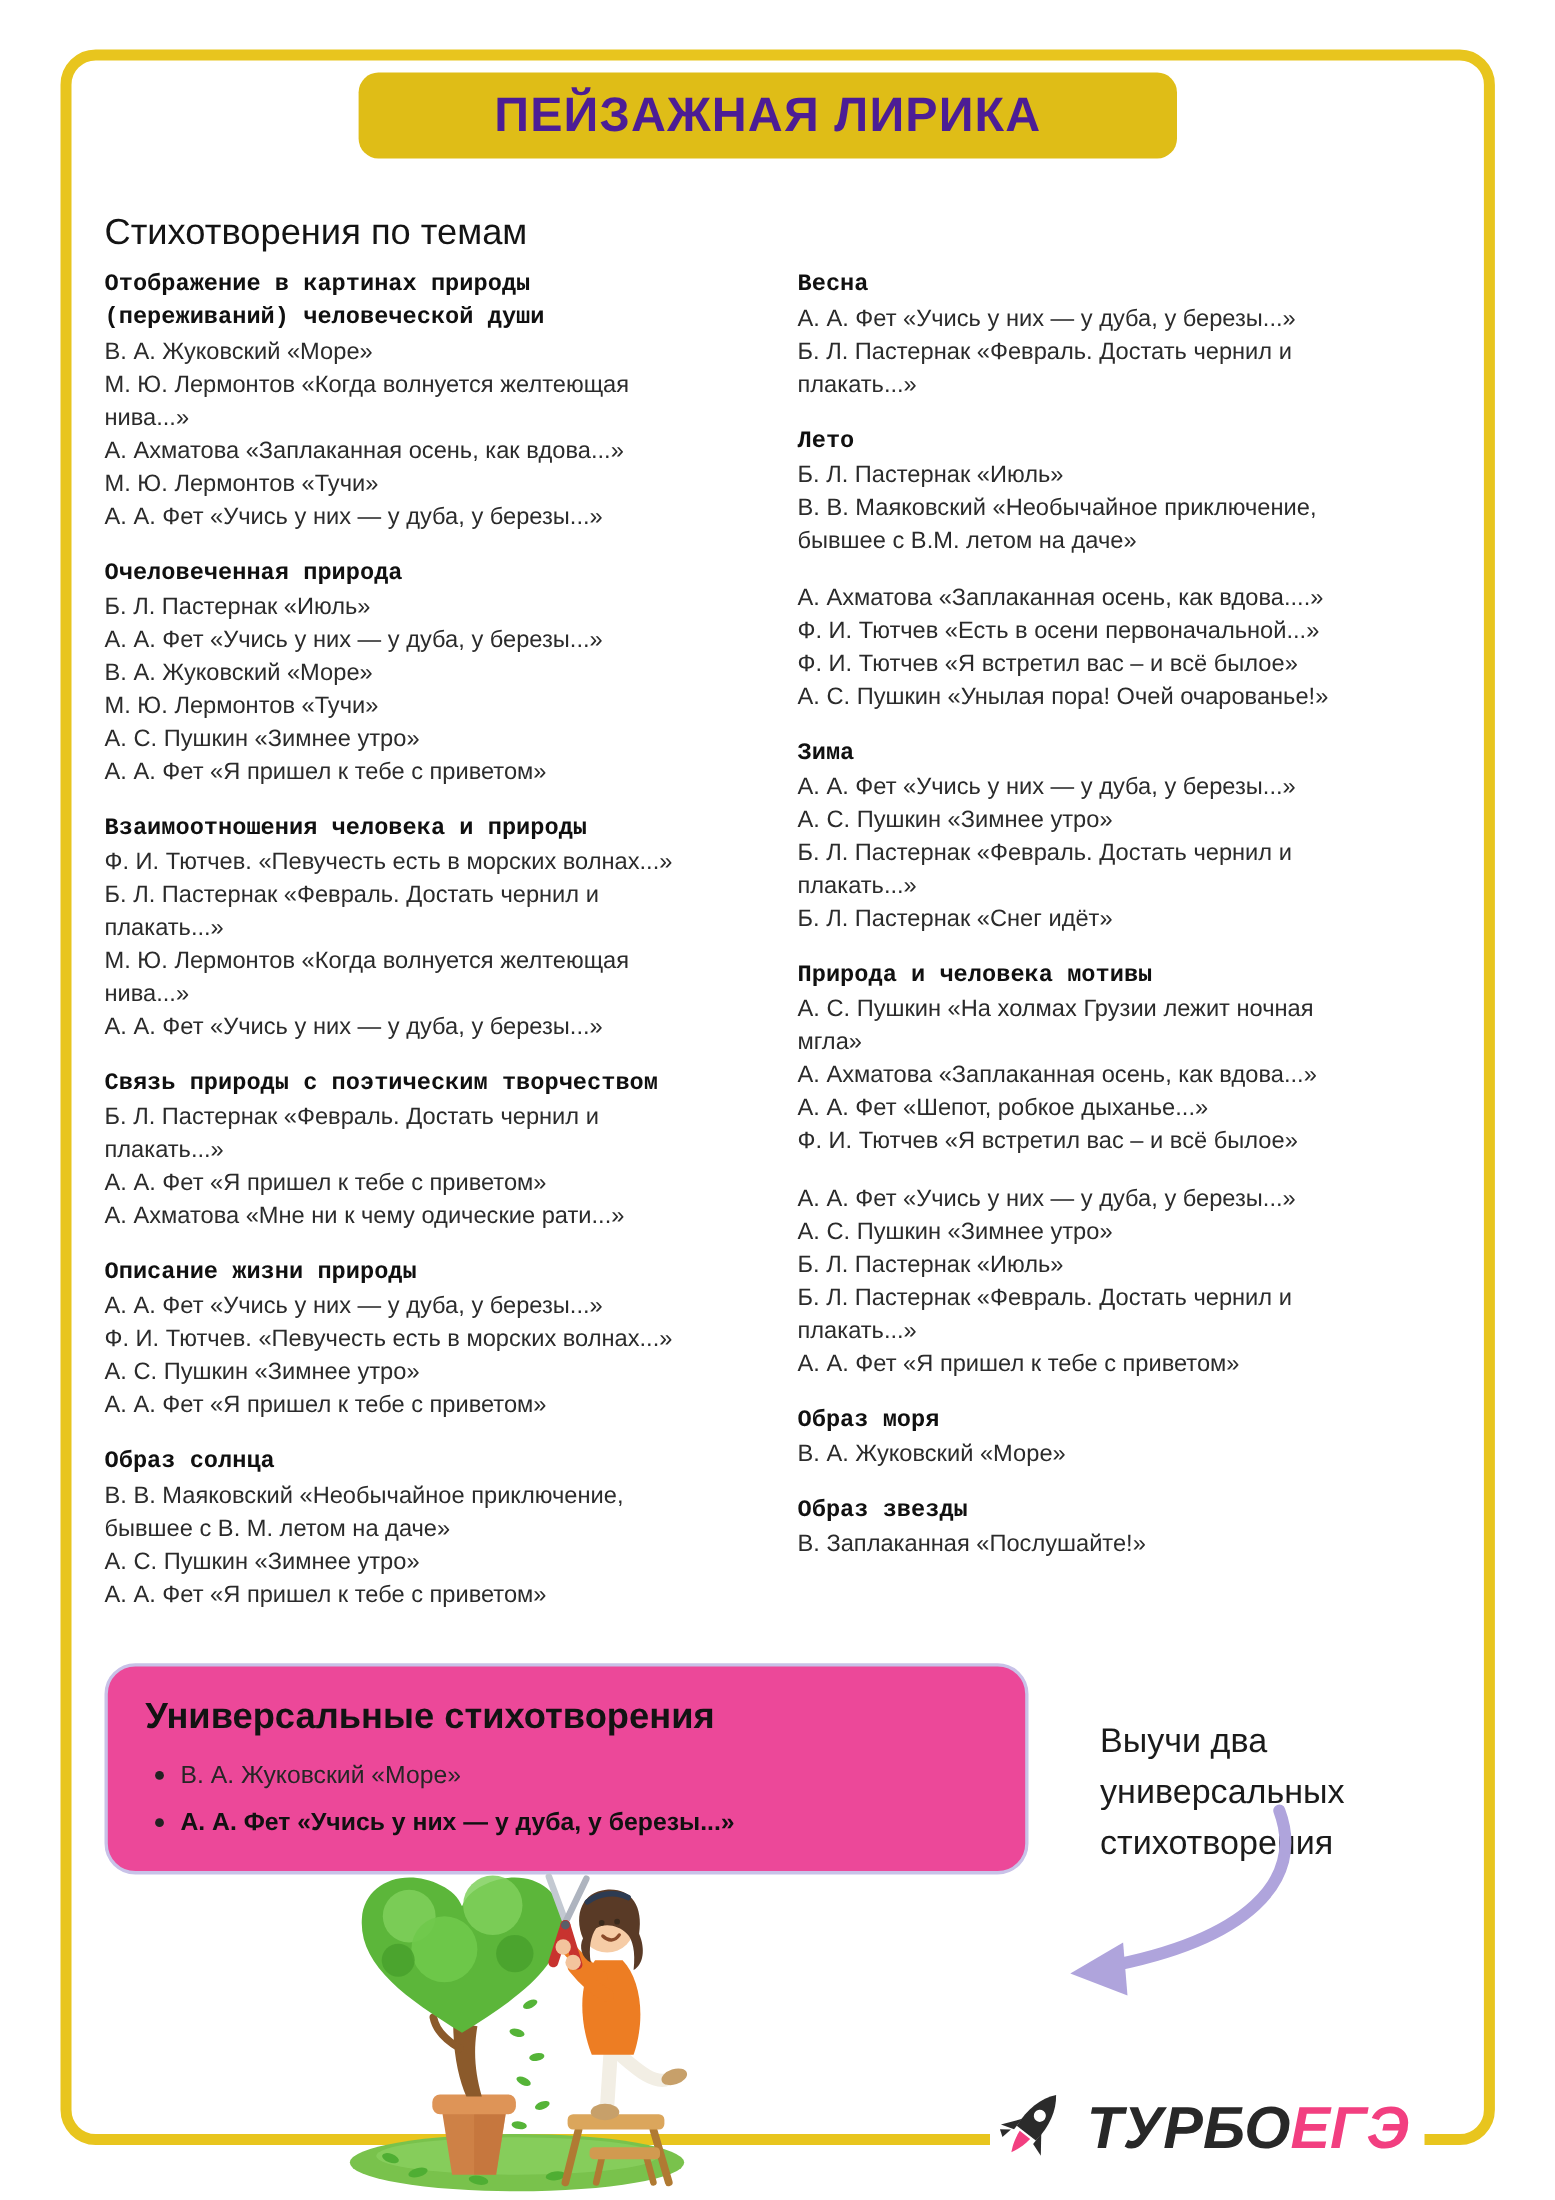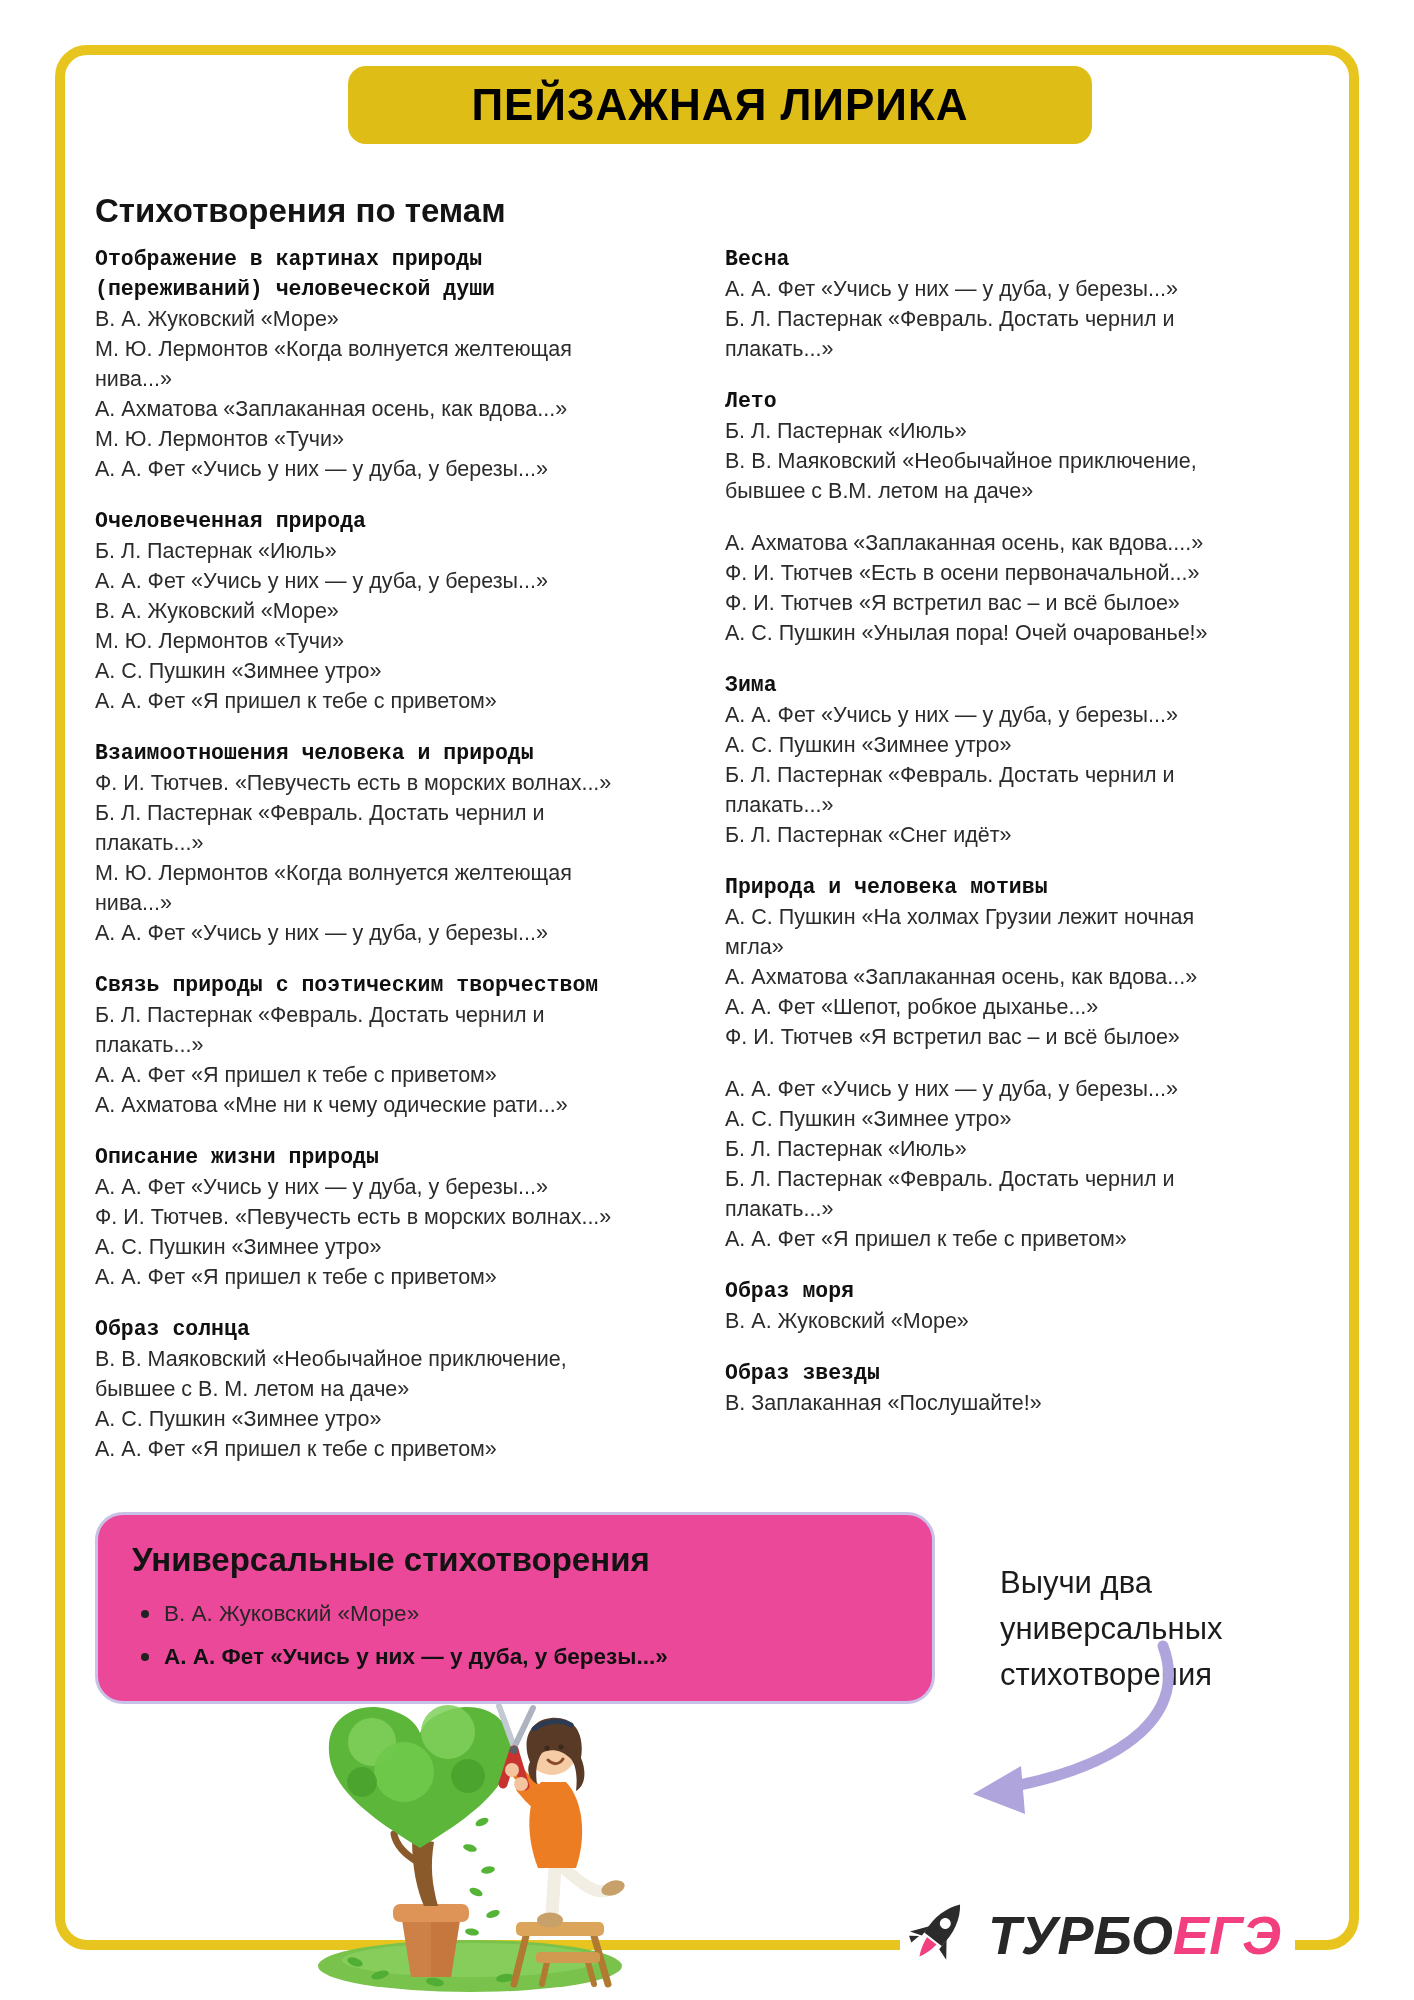--- a/index.html
+++ b/index.html
@@ -7,28 +7,28 @@
     position:relative; width:1414px; height:2000px; overflow:hidden;
     background:#ffffff; color:#222;
     font-family:"Liberation Sans","DejaVu Sans",sans-serif;
   }
   .frame {
     position:absolute; left:55px; top:45px; width:1304px; height:1905px;
     box-sizing:border-box; border:10px solid var(--frame,#E8C51E); border-radius:32px;
     z-index:1;
   }
   .badge {
-    position:absolute; left:348px; top:66px; width:744px; height:78px;
+    position:absolute; left:326px; top:66px; width:744px; height:78px;
     background:var(--badge,#DFBD17); border-radius:18px;
     display:flex; align-items:center; justify-content:center;
-    font-size:44px; font-weight:800; letter-spacing:1px; color:#000000; z-index:2;
+    font-size:44px; font-weight:800; letter-spacing:1px; color:#4c1d95; z-index:2;
   }
   .page-title {
     position:absolute; left:95px; top:192px; margin:0;
-    font-size:33px; font-weight:700; color:#141414; z-index:2;
+    font-size:33px; font-weight:400; color:#141414; z-index:2;
   }
   .columns {
     position:absolute; left:95px; top:244px; width:1210px;
     display:flex; align-items:flex-start; z-index:2;
   }
   .col-left  { width:562px; flex:0 0 562px; margin-right:68px; }
   .col-right { width:545px; flex:0 0 545px; }
   .theme { margin:0 0 22px 0; }
   .theme-h {
     margin:0; font-size:21.5px; line-height:30px; font-weight:700;

